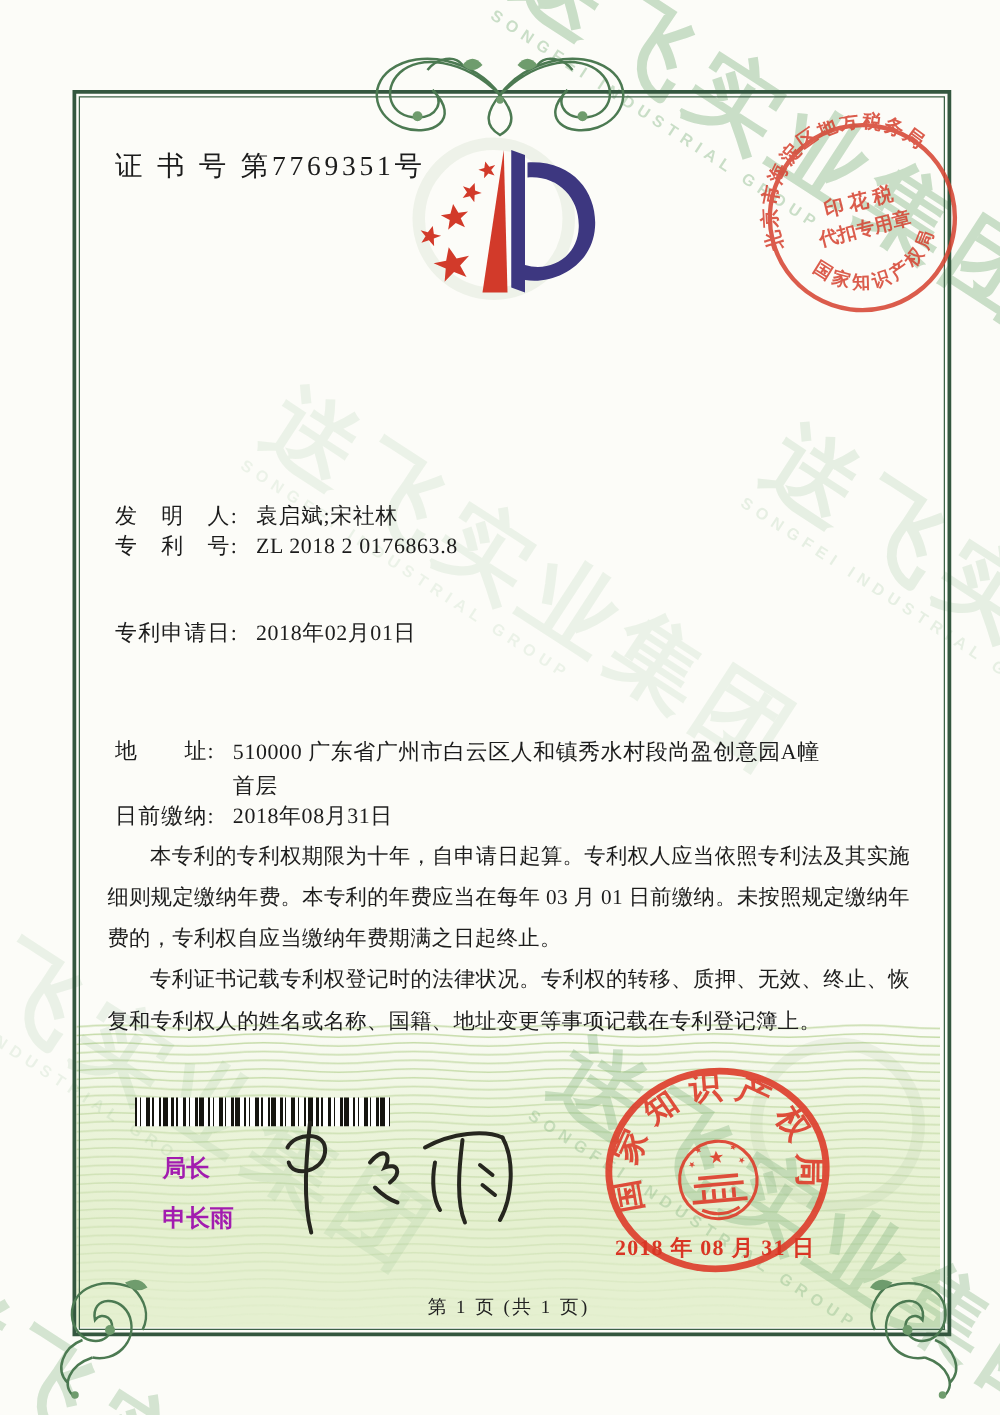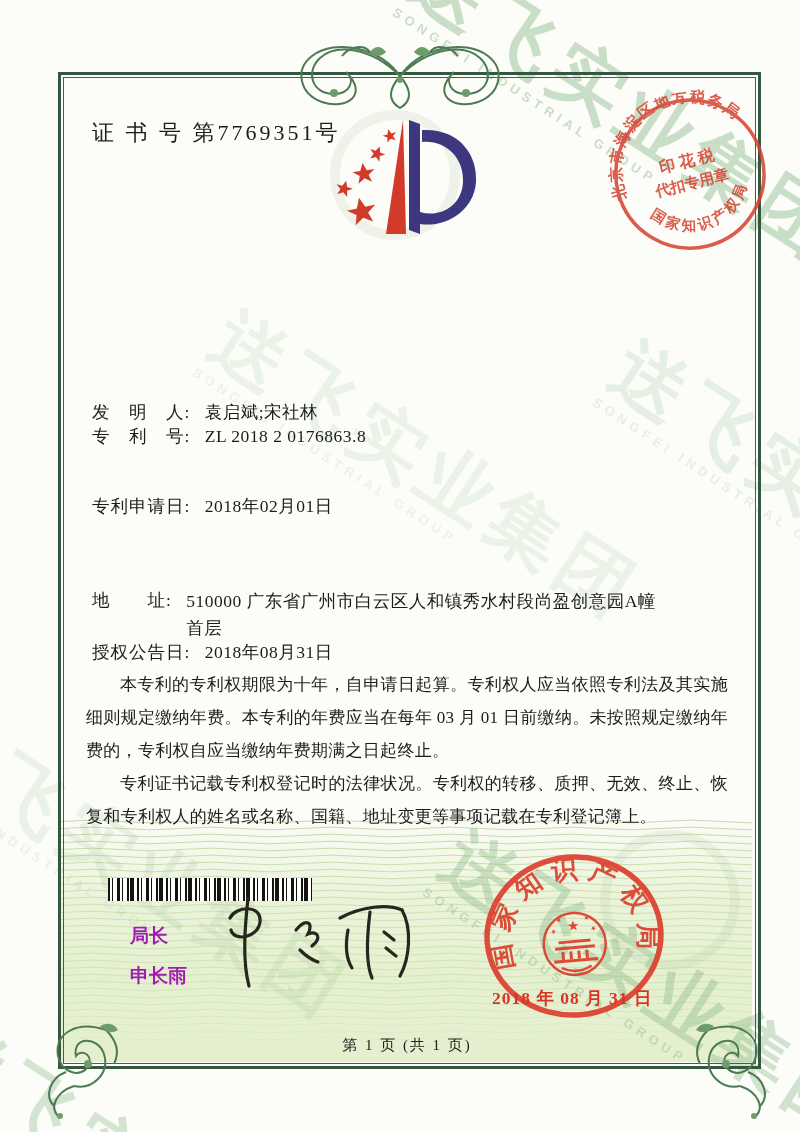--- a/index.html
+++ b/index.html
@@ -207,21 +207,21 @@
     </div>
     <div class="frow" style="top:494px;">
       <span class="lab">专利申请日:</span>
       <span class="val">2018年02月01日</span>
     </div>
     <div class="frow" style="top:588px;">
       <span class="lab">地　　址:</span>
       <span class="val wrap">510000 广东省广州市白云区人和镇秀水村段尚盈创意园A幢首层</span>
     </div>
     <div class="frow" style="top:640px;">
-      <span class="lab">授权公告日:</span>
+      <span class="lab">日前缴纳:</span>
       <span class="val">2018年08月31日</span>
     </div>
 
     <div class="paras">
       <p>本专利的专利权期限为十年，自申请日起算。专利权人应当依照专利法及其实施细则规定缴纳年费。本专利的年费应当在每年 03 月 01 日前缴纳。未按照规定缴纳年费的，专利权自应当缴纳年费期满之日起终止。</p>
       <p>专利证书记载专利权登记时的法律状况。专利权的转移、质押、无效、终止、恢复和专利权人的姓名或名称、国籍、地址变更等事项记载在专利登记簿上。</p>
     </div>
 
     <div class="barcode"></div>
 

